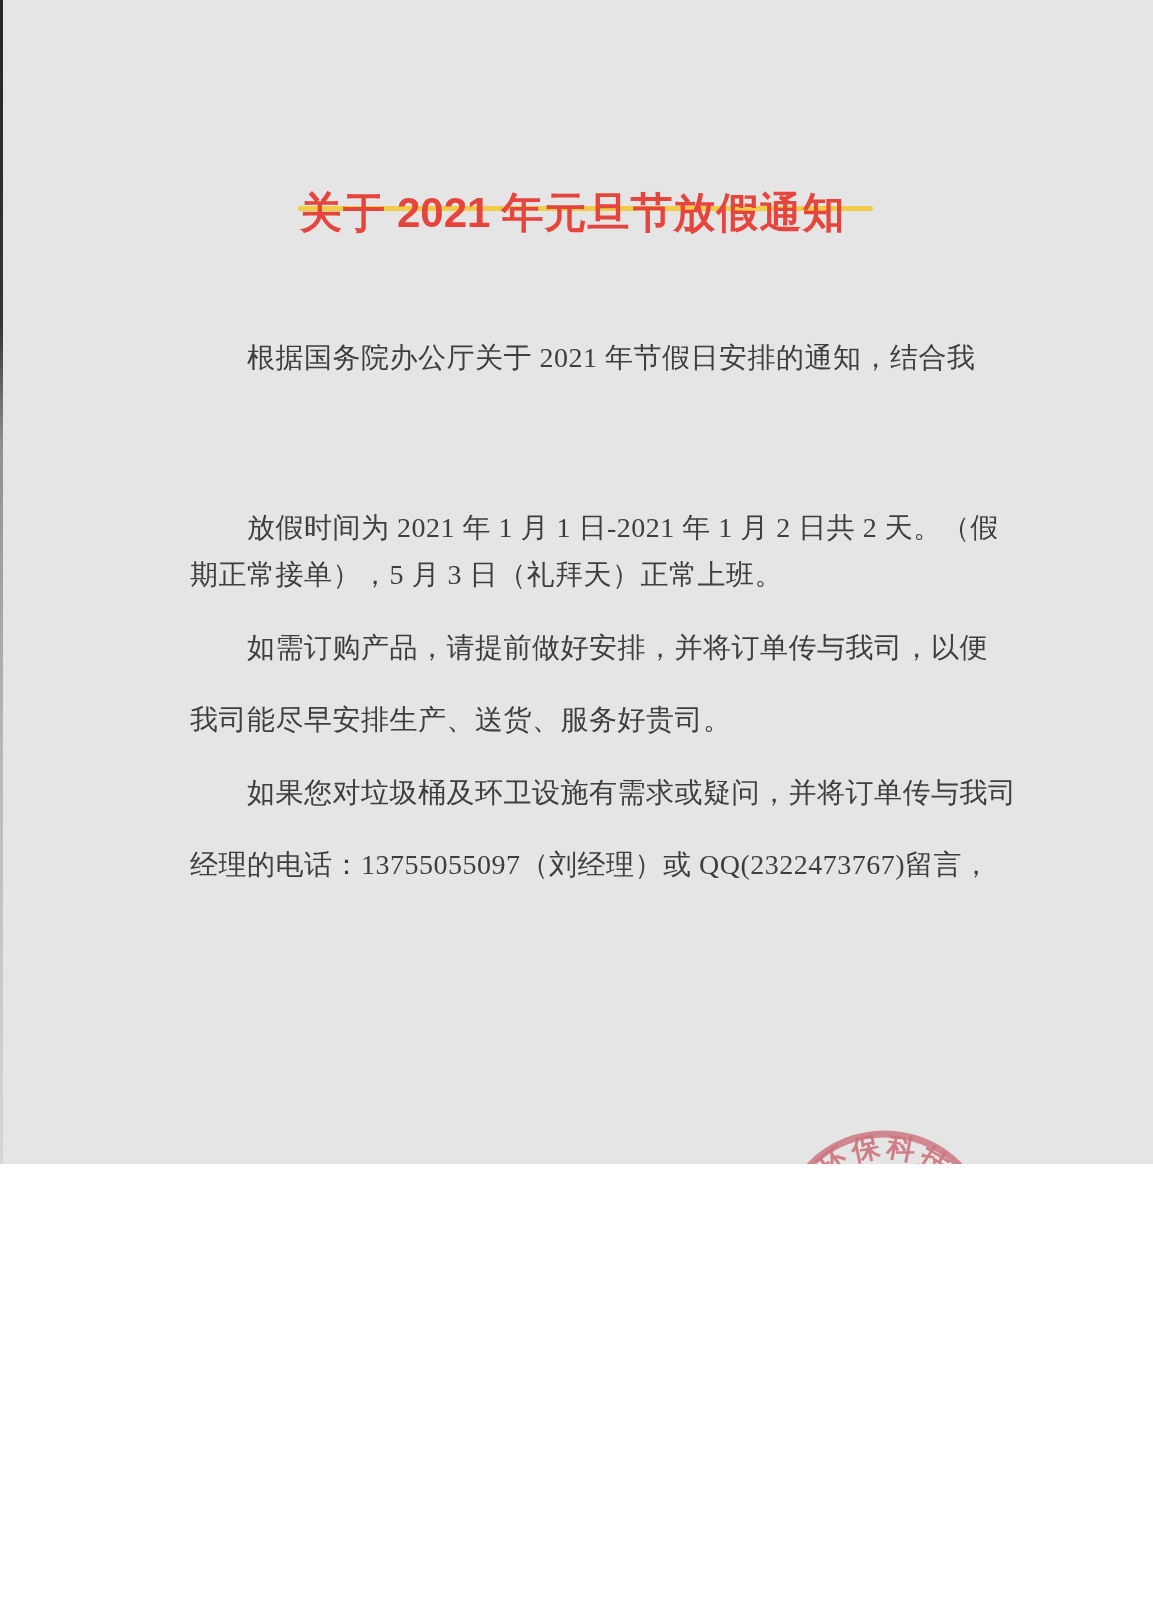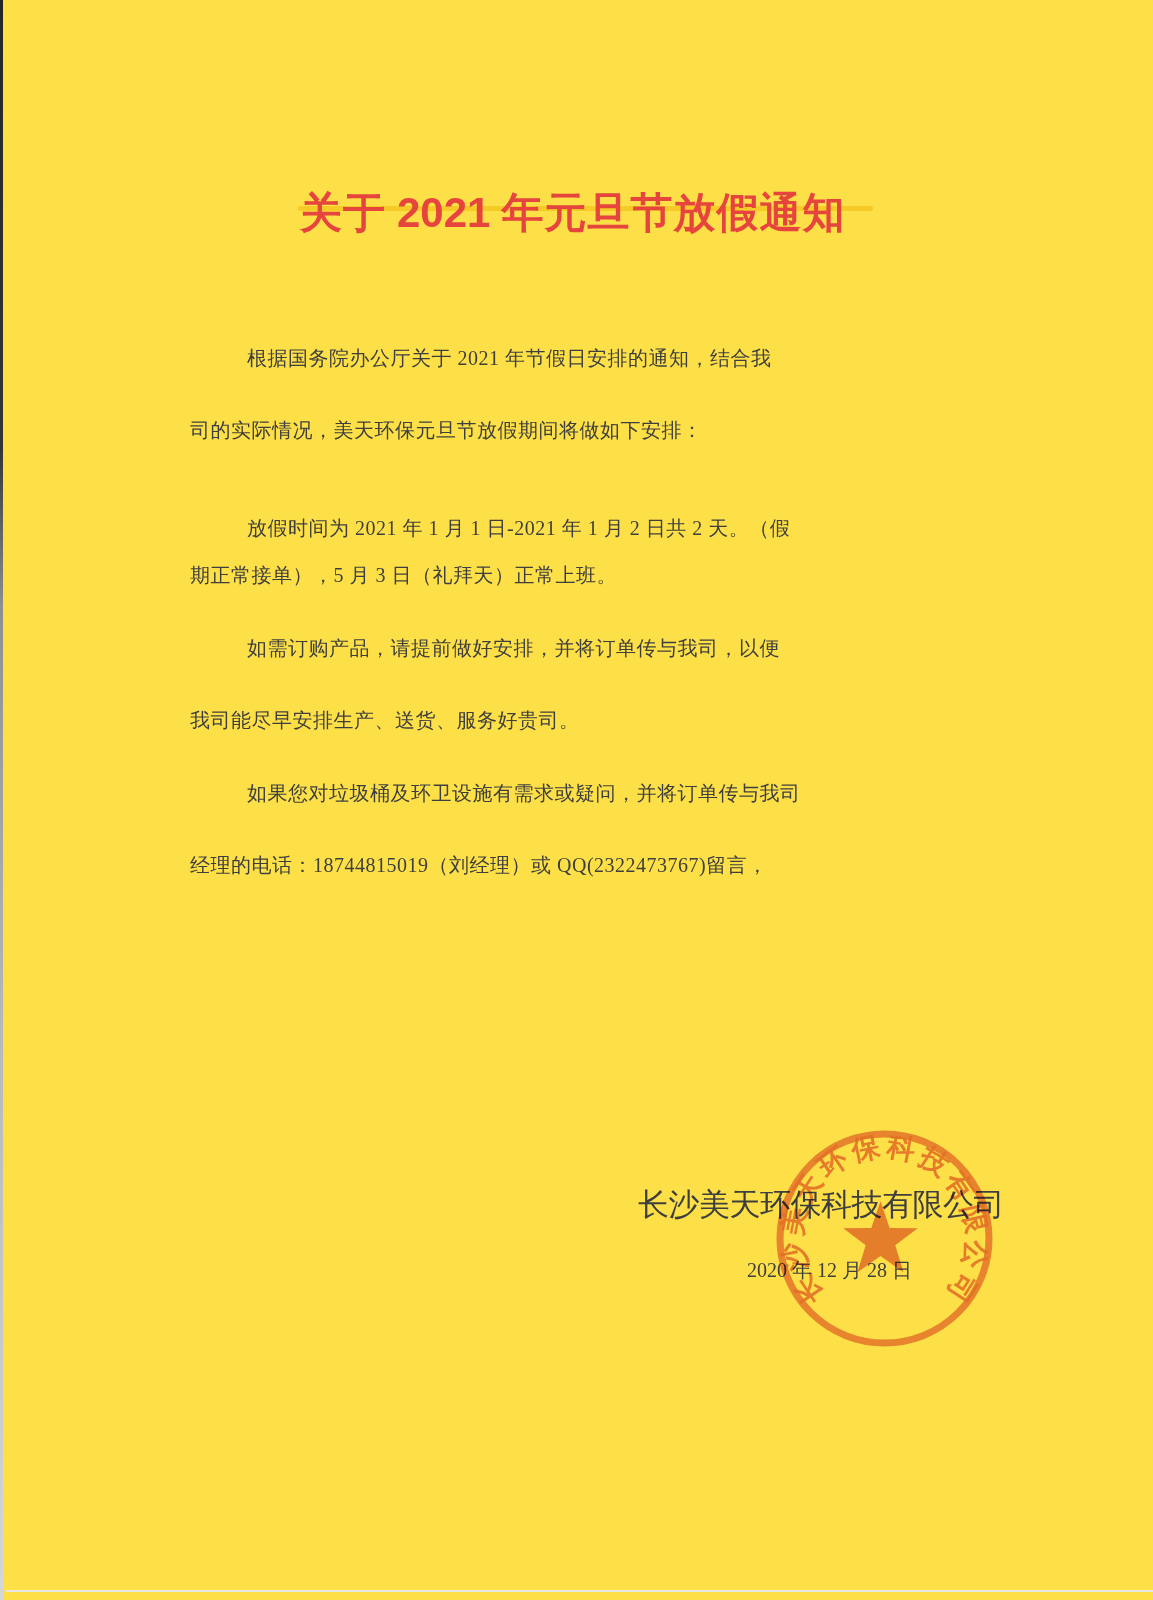--- a/index.html
+++ b/index.html
@@ -1,57 +1,56 @@
 <!DOCTYPE html>
 <html><head>
 <meta charset="utf-8">
 <style>
   html,body{margin:0;padding:0;background:#ffffff;}
   .page{
-    position:relative;width:1153px;height:1600px;background:#fde047;overflow:hidden;
+    position:relative;width:1153px;height:1164px;background:#e5e5e5;overflow:hidden;
     font-family:"Liberation Serif","DejaVu Serif",serif;
   }
   .edge-left{
     position:absolute;left:0;top:0;width:3px;height:100%;
     background:linear-gradient(180deg,#262626 0%,#343434 28%,#8f8f8f 38%,#b9b9b7 65%,#d6d6d4 100%);
   }
   .edge-bottom{position:absolute;left:6px;top:1590px;width:1147px;height:2px;background:#e6e6e2;}
   .hl{position:absolute;top:206px;left:298px;width:575px;height:5px;background:#f4c51f;opacity:.8;border-radius:2px;}
   .title{
     position:absolute;top:189px;left:300px;margin:0;white-space:nowrap;
     font-size:42px;line-height:48px;font-weight:700;color:#e5453d;letter-spacing:1px;
   }
   .title .num{font-family:"Liberation Sans","DejaVu Sans",sans-serif;letter-spacing:0;margin:0 11px;}
   .bl{
     position:absolute;white-space:nowrap;color:#3e3e3e;
-    font-size:20px;line-height:36px;letter-spacing:.5px;
+    font-size:28px;line-height:36px;letter-spacing:.5px;
   }
   .sig{position:absolute;top:1184px;left:638px;font-size:31px;color:#3e3e3e;white-space:nowrap;letter-spacing:-.5px;}
   .date{position:absolute;top:1257px;left:747px;font-size:20px;color:#3e3e3e;white-space:nowrap;}
   .stamp{position:absolute;left:776px;top:1130px;mix-blend-mode:multiply;opacity:.85;}
   .stamp text{font-family:"Liberation Serif","DejaVu Serif",serif;font-weight:700;}
 </style>
 </head>
 <body>
 
 <div class="page">
   <div class="edge-left"></div>
   <div class="edge-bottom"></div>
 
   <div class="hl"></div>
   <h1 class="title"><span>关于</span><span class="num">2021</span><span>年元旦节放假通知</span></h1>
 
   <div class="bl" style="top:340px;left:247px;">根据国务院办公厅关于 2021 年节假日安排的通知，结合我</div>
-  <div class="bl" style="top:412px;left:190px;">司的实际情况，美天环保元旦节放假期间将做如下安排：</div>
   <div class="bl" style="top:510px;left:247px;">放假时间为 2021 年 1 月 1 日-2021 年 1 月 2 日共 2 天。（假</div>
   <div class="bl" style="top:557px;left:190px;">期正常接单），5 月 3 日（礼拜天）正常上班。</div>
   <div class="bl" style="top:702px;left:190px;">我司能尽早安排生产、送货、服务好贵司。</div>
   <div class="bl" style="top:630px;left:247px;">如需订购产品，请提前做好安排，并将订单传与我司，以便</div>
   <div class="bl" style="top:775px;left:247px;">如果您对垃圾桶及环卫设施有需求或疑问，并将订单传与我司</div>
-  <div class="bl" style="top:847px;left:190px;">经理的电话：18744815019（刘经理）或 QQ(2322473767)留言，</div>
+  <div class="bl" style="top:847px;left:190px;">经理的电话：13755055097（刘经理）或 QQ(2322473767)留言，</div>
 
   <div class="sig">长沙美天环保科技有限公司</div>
   <div class="date">2020 年 12 月 28 日</div>
 
   <svg class="stamp" width="217" height="217" viewBox="0 0 216 216" aria-hidden="true">
     <defs>
       <path id="sealArc" d="M 50 166 A 82 82 0 1 1 166 166" fill="none"></path>
     </defs>
     <circle cx="108" cy="108" r="104" fill="none" stroke="#dd6470" stroke-width="7" opacity="0.8"></circle>
     <polygon points="104,71 113.1,97.5 141.1,97.9 118.7,114.8 126.9,141.6 104,125.5 81.1,141.6 89.3,114.8 66.9,97.9 94.9,97.5" fill="#dc6370" opacity="0.85"></polygon>

